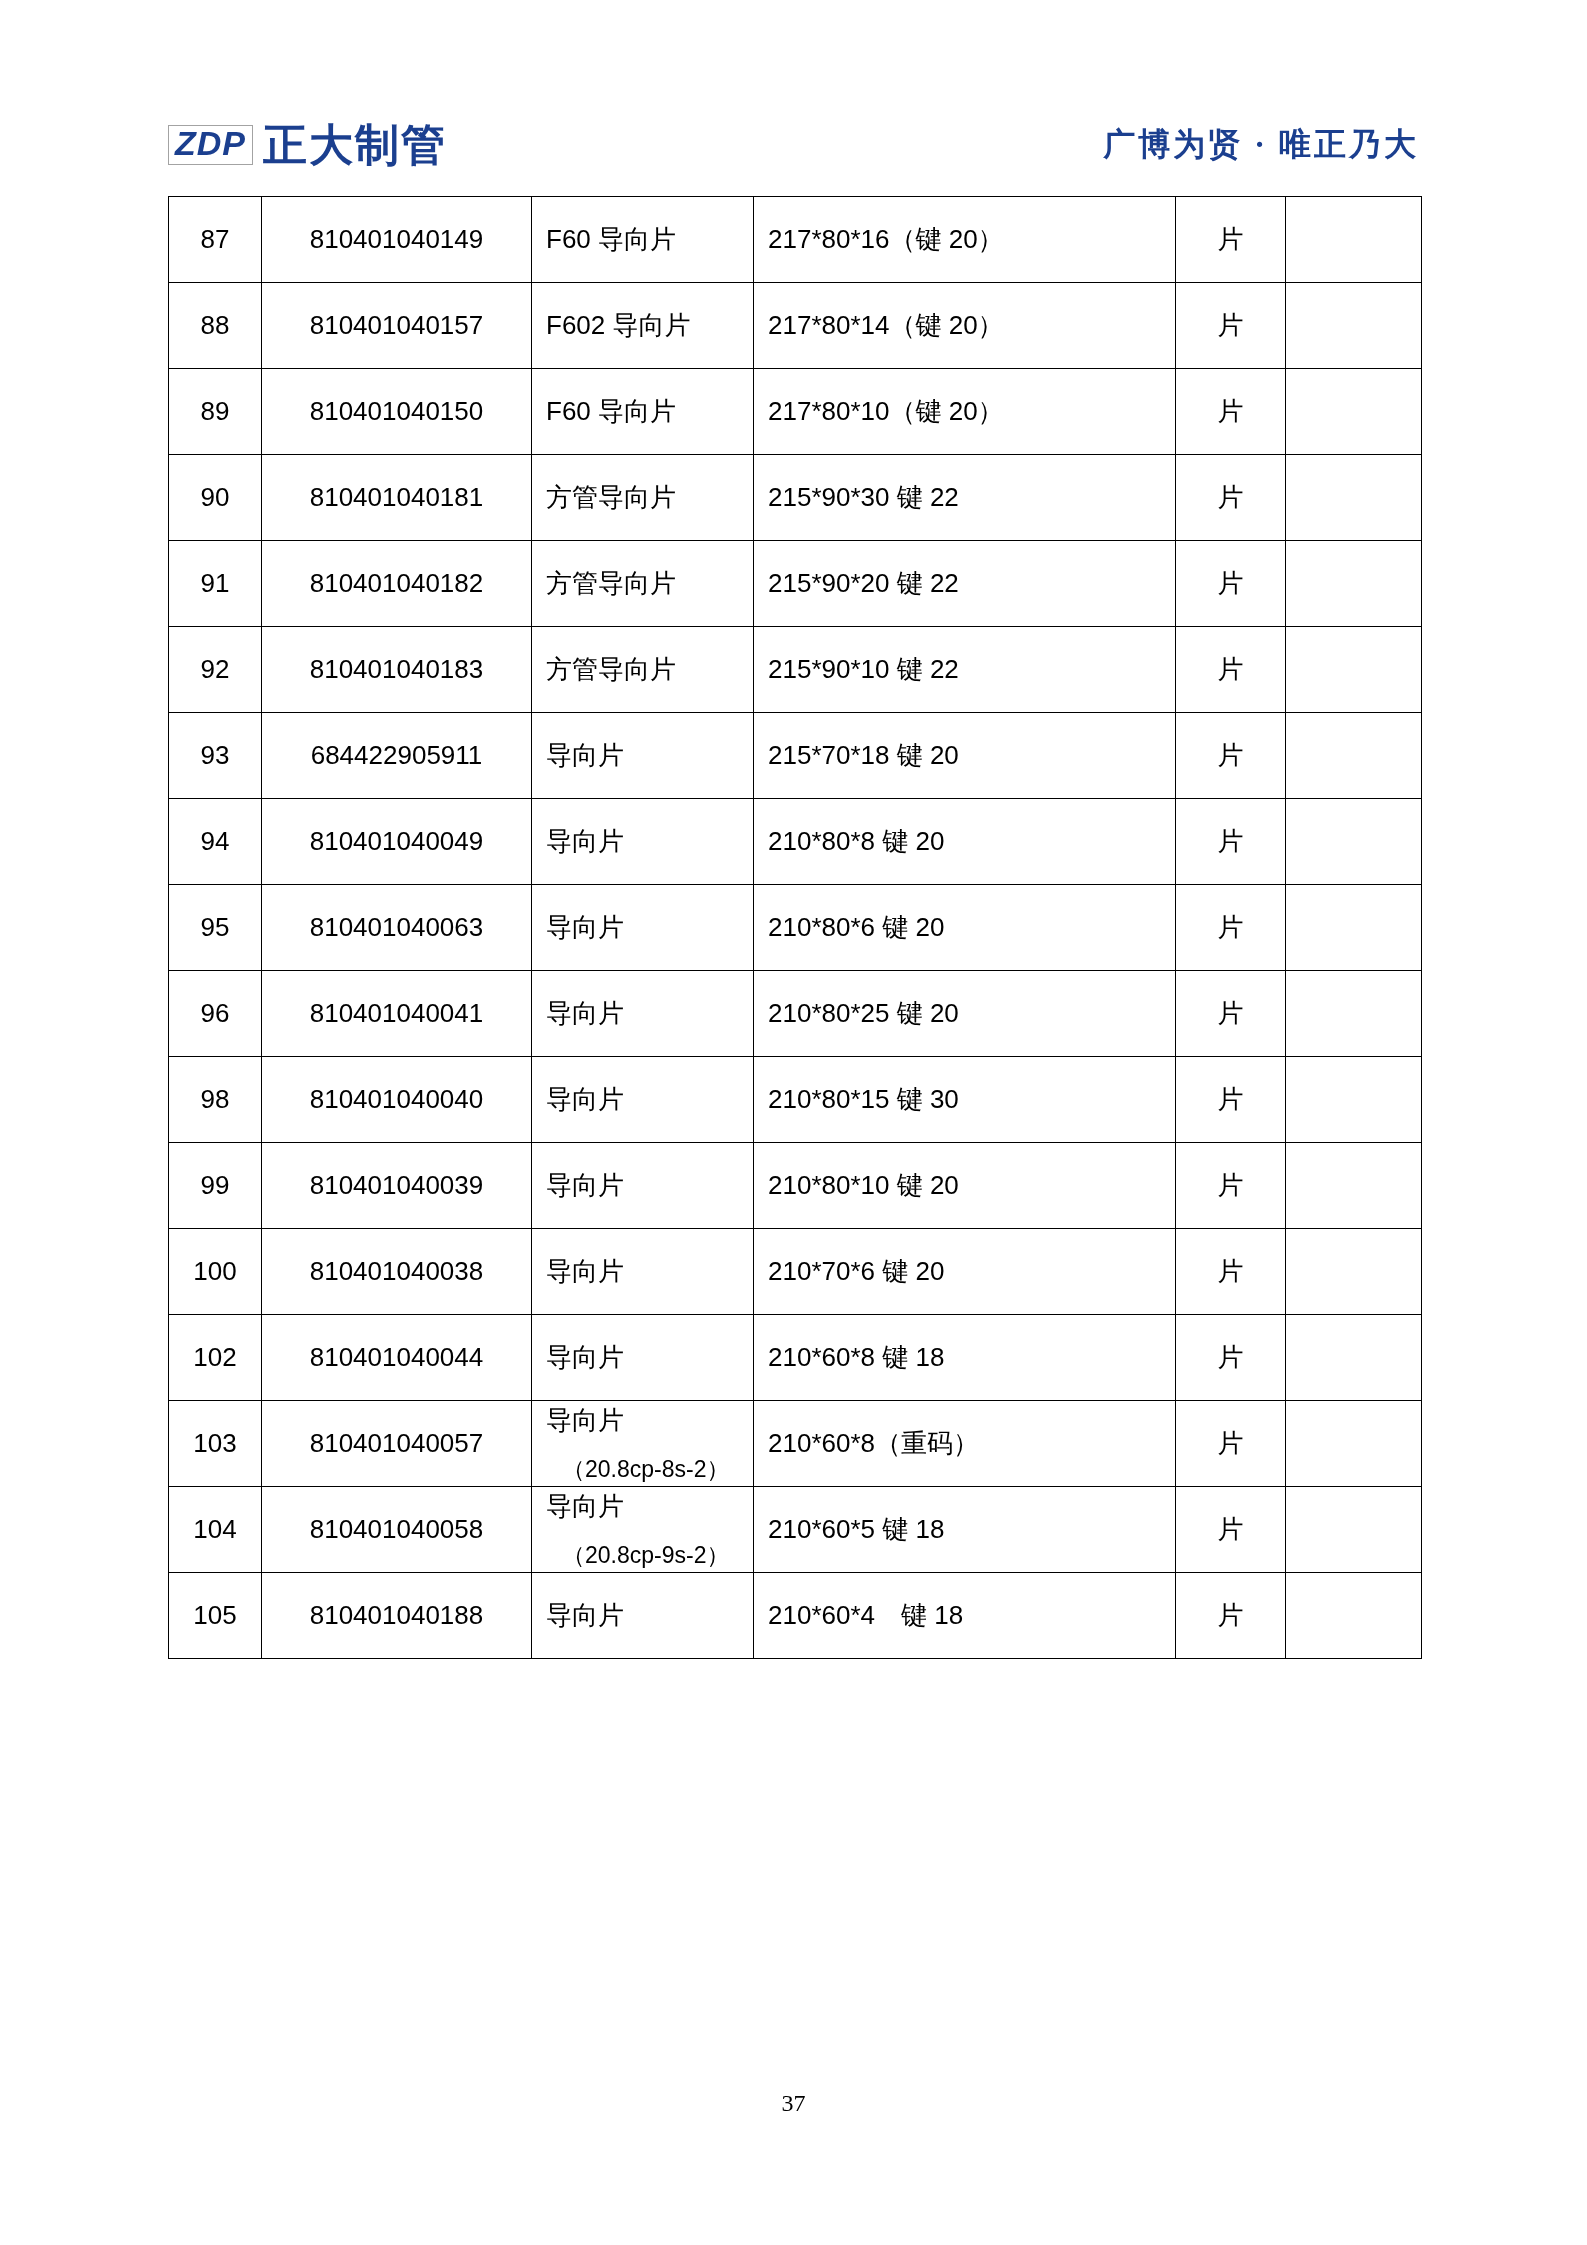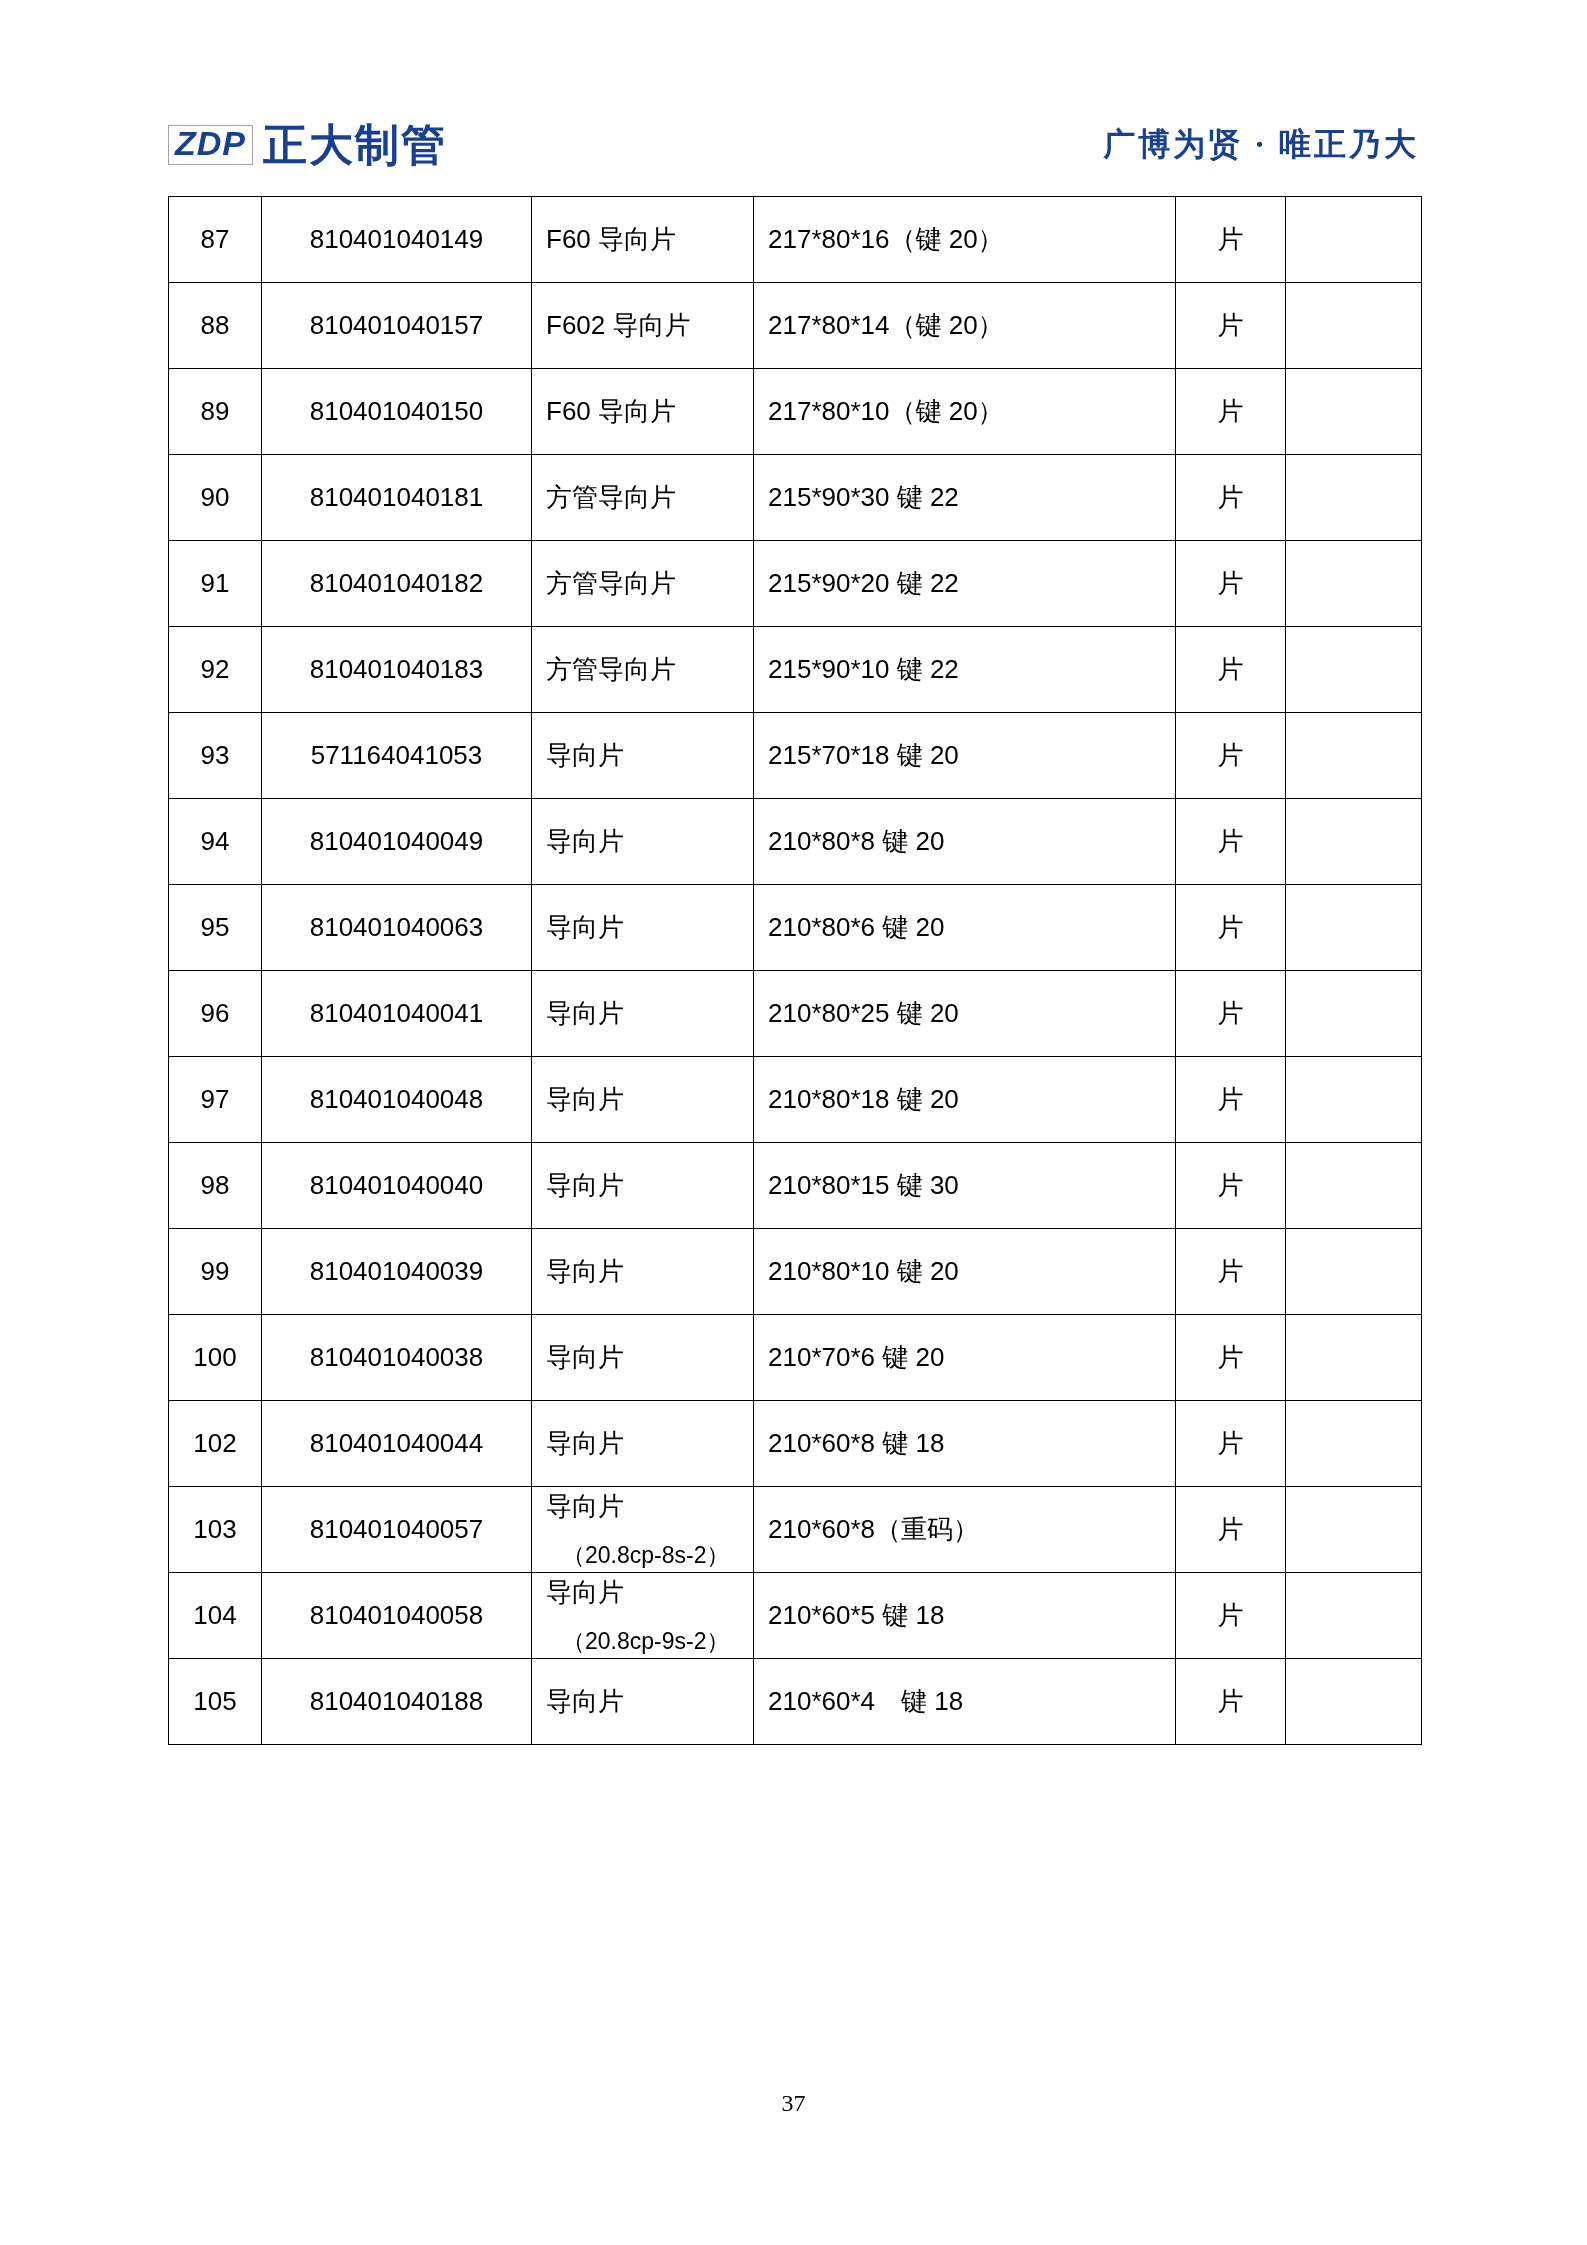--- a/index.html
+++ b/index.html
@@ -214,21 +214,21 @@
           <td class="c-no">92</td>
           <td class="c-code">810401040183</td>
           <td class="c-name">方管导向片</td>
           <td class="c-spec">215*90*10 键 22</td>
           <td class="c-unit">片</td>
           <td class="c-blank"></td>
         </tr>
 
         <tr>
           <td class="c-no">93</td>
-          <td class="c-code">571164041053</td>
+          <td class="c-code">684422905911</td>
           <td class="c-name">导向片</td>
           <td class="c-spec">215*70*18 键 20</td>
           <td class="c-unit">片</td>
           <td class="c-blank"></td>
         </tr>
 
         <tr>
           <td class="c-no">94</td>
           <td class="c-code">810401040049</td>
           <td class="c-name">导向片</td>
@@ -248,28 +248,20 @@
 
         <tr>
           <td class="c-no">96</td>
           <td class="c-code">810401040041</td>
           <td class="c-name">导向片</td>
           <td class="c-spec">210*80*25 键 20</td>
           <td class="c-unit">片</td>
           <td class="c-blank"></td>
         </tr>
 
-        <tr>
-          <td class="c-no">97</td>
-          <td class="c-code">810401040048</td>
-          <td class="c-name">导向片</td>
-          <td class="c-spec">210*80*18 键 20</td>
-          <td class="c-unit">片</td>
-          <td class="c-blank"></td>
-        </tr>
 
         <tr>
           <td class="c-no">98</td>
           <td class="c-code">810401040040</td>
           <td class="c-name">导向片</td>
           <td class="c-spec">210*80*15 键 30</td>
           <td class="c-unit">片</td>
           <td class="c-blank"></td>
         </tr>
 

